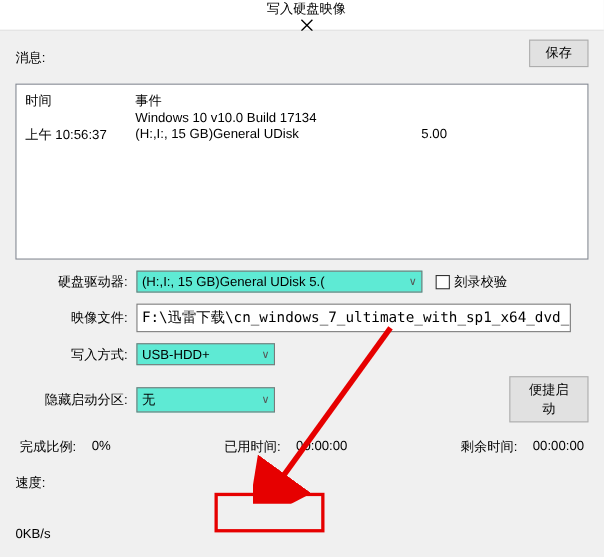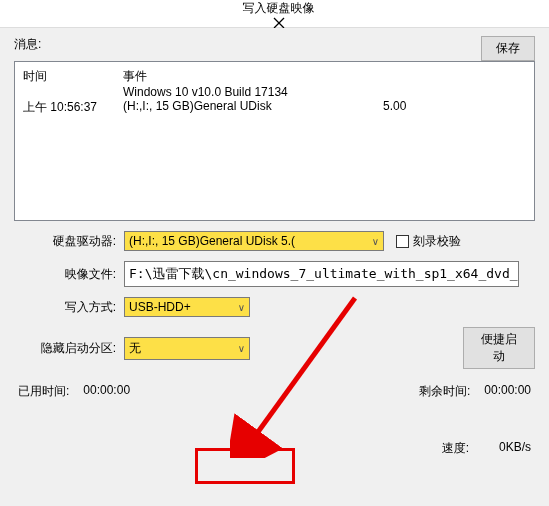--- a/index.html
+++ b/index.html
@@ -2,41 +2,41 @@
 <html><head>
 <meta charset="utf-8">
 <style>
 * { box-sizing: border-box; margin: 0; padding: 0; font-family: "Microsoft YaHei", Tahoma, sans-serif; font-size: 12px; }
 body { background: #f0f0f0; width: 549px; height: 506px; overflow: hidden; }
 .titlebar { background: #fff; height: 28px; display: flex; align-items: center; justify-content: space-between; padding: 0 0 0 8px; border-bottom: 1px solid #ddd; flex-direction: column; }
 .titlebar .title { font-size: 12px; }
 .titlebar .close { width: 40px; height: 28px; display: flex; align-items: center; justify-content: center; cursor: pointer; }
 .titlebar .close svg { width: 12px; height: 12px; }
 .content { padding: 8px 14px 10px 14px; background: #f0f0f0; }
-.msg-row { display: flex; align-items: flex-start; justify-content: space-between; margin-bottom: 0; }
+.msg-row { display: flex; align-items: flex-end; justify-content: space-between; margin-bottom: 15px; }
 .btn { background: #e1e1e1; border: 1px solid #adadad; padding: 3px 14px; cursor: pointer; font-size: 12px; }
 .log-box { background: #fff; border: 1px solid #828790; height: 160px; padding: 6px 8px; overflow: auto; font-family: "NSimSun", monospace; font-size: 13px; }
 .log-header { display: flex; }
 .log-col-time { width: 100px; }
 .log-row { display: flex; }
 .log-row .c1 { width: 100px; }
 .log-row .c2 { width: 260px; }
 .log-row .c3 { width: 60px; }
 .form-row { display: flex; align-items: center; margin-top: 10px; }
 .form-row .label { width: 110px; text-align: right; padding-right: 8px; }
-.select { background: #fde047; border: 1px solid #7a7a7a; padding: 2px 4px; font-family: "NSimSun", monospace; font-size: 13px; }
+.select { background: #5eead4; border: 1px solid #7a7a7a; padding: 2px 4px; font-family: "NSimSun", monospace; font-size: 13px; }
 .select.w1 { width: 260px; display: flex; justify-content: space-between; align-items: center; }
 .select.w2 { width: 126px; display: flex; justify-content: space-between; align-items: center; }
 .chevron { font-size: 10px; color: #555; }
 .textinput { background: #fff; border: 1px solid #7a7a7a; padding: 3px 4px; width: 395px; font-family: "NSimSun", monospace; font-size: 13px; overflow: hidden; white-space: nowrap; }
 .checkbox-wrap { display: flex; align-items: center; margin-left: 12px; }
 .checkbox { width: 13px; height: 13px; border: 1px solid #333; background: #fff; margin-right: 4px; }
 .status-row { display: flex; justify-content: space-between; margin-top: 14px; padding: 0 4px; }
 .status-row .pair { display: flex; gap: 14px; }
-.speed-row { display: flex; justify-content: flex-end; margin-top: 40px; padding-right: 4px; gap: 30px; }
+.speed-row { display: flex; justify-content: flex-end; margin-top: 16px; padding-right: 4px; gap: 30px; flex-direction: column; }
 .btn-row { display: flex; justify-content: center; gap: 18px; margin-top: 18px; }
 .btn-big { background: #e1e1e1; border: 1px solid #adadad; padding: 6px 0; width: 90px; text-align: center; cursor: pointer; }
 .btn-big.disabled { color: #888; }
 .highlight-box { position: absolute; border: 3px solid #e60000; pointer-events: none; }
 .arrow-svg { position: absolute; pointer-events: none; }
 .rel { position: relative; }
 </style>
 </head>
 <body>
 
@@ -104,20 +104,24 @@
     <div class="select w2">
       <span>无</span>
       <span class="chevron">∨</span>
     </div>
     <div style="flex:1"></div>
     <button class="btn" style="width:72px">便捷启动</button>
   </div>
 
   <div class="status-row">
     <div class="pair">
+      <span>完成比例:</span>
+      <span>0%</span>
+    </div>
+    <div class="pair">
       <span>已用时间:</span>
       <span>00:00:00</span>
     </div>
     <div class="pair">
       <span>剩余时间:</span>
       <span>00:00:00</span>
     </div>
   </div>
 
   <div class="speed-row">

